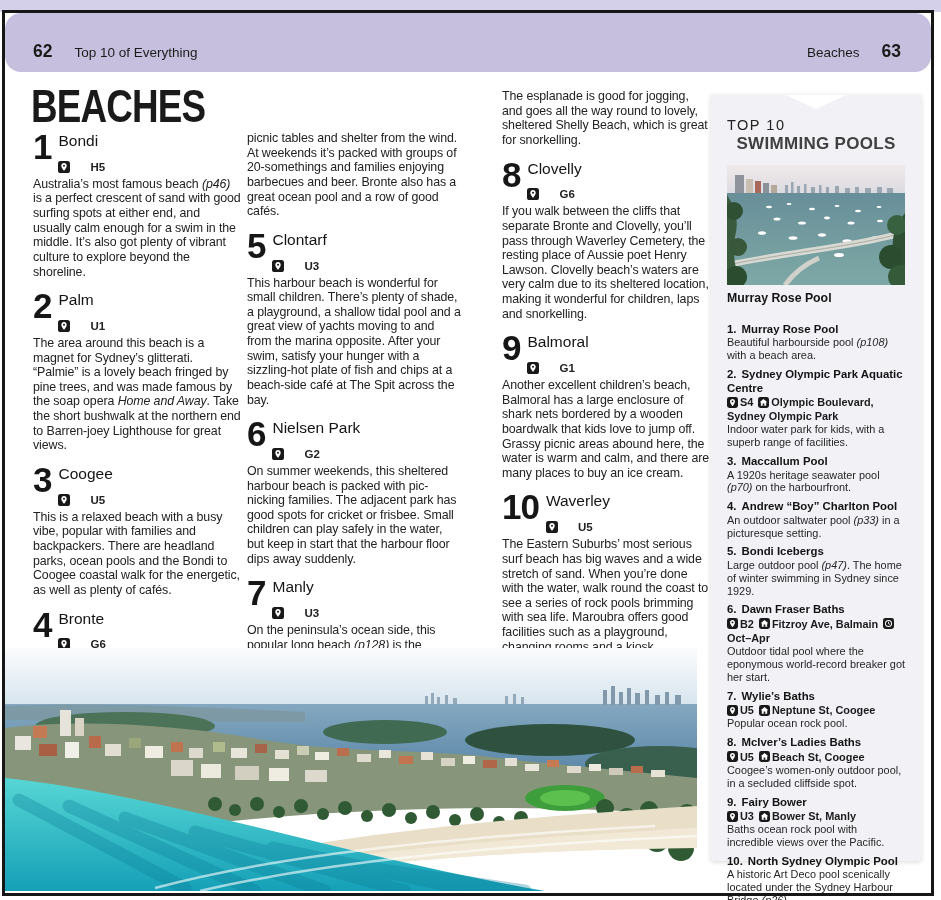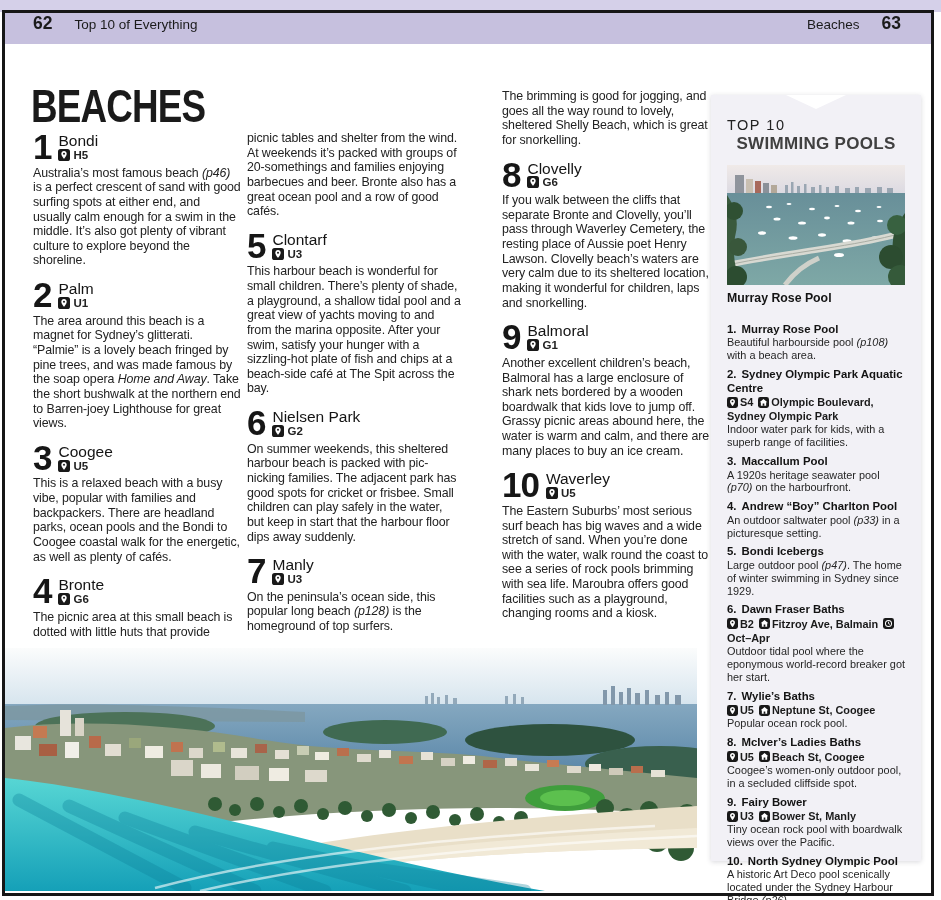--- a/index.html
+++ b/index.html
@@ -1,41 +1,41 @@
 <!DOCTYPE html>
 <html><head>
 <meta charset="utf-8">
 <style>
   html,body{margin:0;padding:0;background:#fff;}
   .page{position:relative;width:941px;height:900px;background:#fff;overflow:hidden;
         font-family:"Liberation Sans","DejaVu Sans",sans-serif;color:#1f1f1f;}
   .strip-top{position:absolute;left:0;top:0;width:941px;height:12px;background:#d5d0e9;}
   .frame{position:absolute;left:2px;top:10px;width:932px;height:886px;border:3px solid #161616;
          background:#fff;box-sizing:border-box;}
-  .band{position:absolute;left:5px;top:13px;width:926px;height:31px;background:#c6c0de;
+  .band{position:absolute;left:5px;top:13px;width:926px;height:59px;background:#c6c0de;
         display:flex;align-items:flex-end;justify-content:space-between;box-sizing:border-box;
-        padding:0 30px 10px 28px;}
+        padding:0 30px 10px 28px;border-radius:16px;}
   .hgrp{display:flex;align-items:baseline;gap:22px;}
   .pgnum{font-weight:bold;font-size:17.5px;color:#1b1b1b;}
   .hsec{font-size:13.5px;color:#1b1b1b;}
 
   .title{position:absolute;left:31px;top:86px;font-size:46px;font-weight:bold;color:#1a1a1a;
          letter-spacing:-1px;transform:scaleX(.8);transform-origin:left top;line-height:.9;}
 
   .col{position:absolute;}
   #col1{left:33px;top:133px;width:208px;}
   #col2{left:247px;top:131px;width:214px;}
   #col3{left:502px;top:89px;width:209px;}
 
   .entry{margin-bottom:13px;}
   .ehead{display:flex;align-items:flex-start;margin-bottom:4px;}
   .enum{font-size:35px;font-weight:bold;line-height:.82;letter-spacing:-1px;color:#161616;}
   .emeta{margin-left:7px;}
   .ename{display:block;font-size:15.5px;font-weight:normal;line-height:1.02;color:#141414;}
-  .eref{display:flex;align-items:center;gap:3px;margin-top:0;font-size:11.5px;font-weight:bold;color:#222;}
+  .eref{display:flex;align-items:center;gap:20px;margin-top:12px;font-size:11.5px;font-weight:bold;color:#222;}
   .etext,.contpara{font-size:12.4px;line-height:1.18;letter-spacing:-.1px;color:#222;}
   .contpara{margin-bottom:13px;}
   .caption{margin-top:22px;font-size:12.5px;font-weight:bold;line-height:1.28;color:#141414;}
 
   .ic{width:12px;height:12px;flex:0 0 auto;}
   .pref .ic{width:11px;height:11px;display:inline-block;vertical-align:-1.5px;margin-right:2px;}
   .pref{margin-right:5px;text-align:center;}
 
   .sidebar{position:absolute;left:711px;top:95px;width:210px;height:766px;background:#f2f1f6;
            box-shadow:0 1px 5px rgba(40,40,60,.18);box-sizing:border-box;padding:22px 16px 0;}
@@ -201,21 +201,21 @@
               </svg>
               <span>U3</span>
             </span>
           </span>
       </div>
       <div class="etext">On the peninsula’s ocean side, this popular long beach <i>(p128)</i> is the homeground of top surfers.</div>
     </div>
   </div>
 
   <div class="col" id="col3">
-    <div class="contpara">The brimming is good for jogging, and goes all the way round to lovely, sheltered Shelly Beach, which is great for snorkelling.</div>
+    <div class="contpara">The esplanade is good for jogging, and goes all the way round to lovely, sheltered Shelly Beach, which is great for snorkelling.</div>
     <div class="entry">
       <div class="ehead">
           <span class="enum">8</span>
         <span class="emeta">
             <span class="ename">Clovelly</span>
         <span class="eref">
               <svg class="ic">
                 <use href="#i-pin"></use>
               </svg>
               <span>G6</span>
@@ -387,21 +387,21 @@
               </svg><span>Beach St, Coogee</span></span></div>
         <div class="pdesc">Coogee’s women-only outdoor pool, in a secluded cliffside spot.</div>
       </div>
       <div class="pool">
         <div class="ptitle"><span class="pnum">9.</span><span>Fairy Bower</span></div>
         <div class="prefs"><span class="pref"><svg class="ic">
                 <use href="#i-pin"></use>
               </svg><span>U3</span></span><span class="pref"><svg class="ic">
                 <use href="#i-house"></use>
               </svg><span>Bower St, Manly</span></span></div>
-        <div class="pdesc">Tiny ocean rock pool with boardwalk views over the Pacific.</div>
+        <div class="pdesc">Baths ocean rock pool with incredible views over the Pacific.</div>
       </div>
       <div class="pool">
         <div class="ptitle"><span class="pnum">10.</span><span>North Sydney Olympic Pool</span></div>
         <div class="pdesc">A historic Art Deco pool scenically located under the Sydney Harbour Bridge <i>(p26)</i>.</div>
       </div>
     </div>
   </div>
 
   <div class="photo-main">
     <svg viewBox="0 0 692 243" preserveAspectRatio="none">

